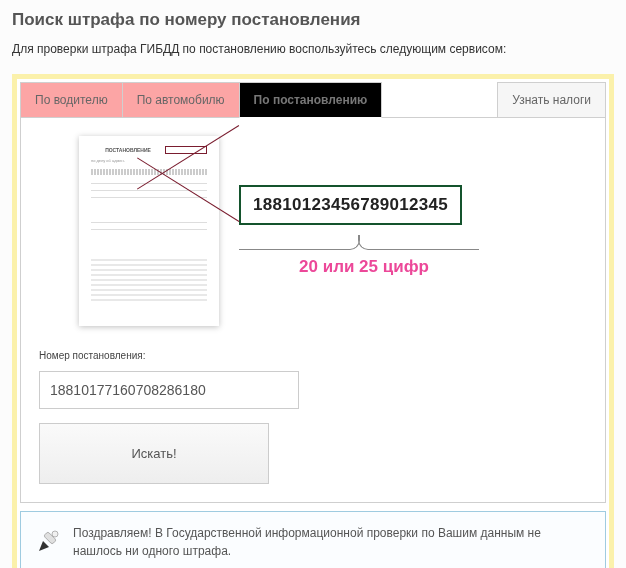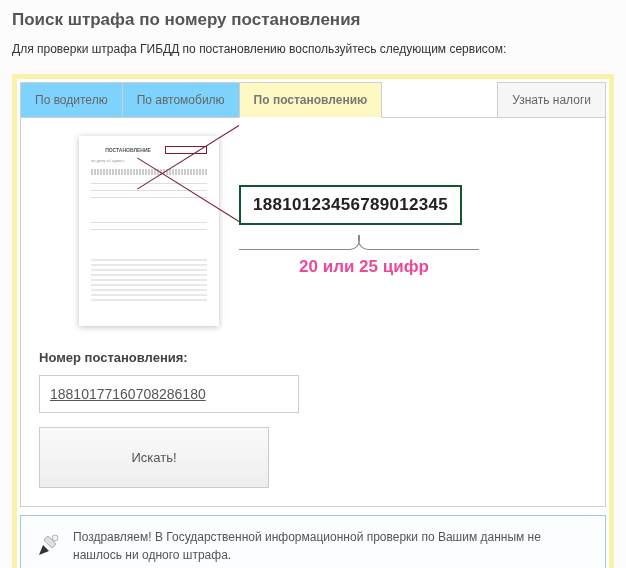--- a/index.html
+++ b/index.html
@@ -27,30 +27,30 @@
       padding: 3px;
     }
     .tabs-row {
       display: flex;
       align-items: stretch;
       border-bottom: 1px solid #cfcfcf;
     }
     .tab {
       border: 1px solid #cfcfcf;
       border-bottom: none;
-      background: #7dd3fc;
+      background: #fca5a5;
       padding: 10px 14px;
       font-size: 12px;
       color: #666;
       margin-right: -1px;
       cursor: pointer;
       position: relative;
     }
     .tab.active {
-      background: #fef9c3;
+      background: #000000;
       color: #777;
       font-weight: bold;
       border-bottom: 1px solid #fff;
       margin-bottom: -1px;
     }
     .tabs-spacer { flex: 1; }
     .tab-right {
       border: 1px solid #cfcfcf;
       border-bottom: none;
       background: #f6f6f6;
@@ -153,35 +153,34 @@
       position: absolute;
       width: 120px;
       height: 1.2px;
       background: #7a1d2f;
       left: -120px;
       top: 36px;
       transform-origin: right center;
       transform: rotate(32deg);
     }
     .form-label {
-      font-size: 13px;
-      font-weight: bold;
+      font-size: 10px;
+      font-weight: normal;
       color: #444;
       margin-bottom: 10px;
     }
     .text-input {
       width: 260px;
       padding: 10px 10px;
       font-size: 14px;
       color: #555;
       border: 1px solid #ccc;
       background: #fff;
       font-family: inherit;
       margin-bottom: 14px;
-      text-decoration: underline;
     }
     .search-button {
       width: 230px;
       padding: 22px;
       font-size: 13px;
       color: #555;
       background: linear-gradient(#fafafa, #eeeeee);
       border: 1px solid #ccc;
       cursor: pointer;
       font-family: inherit;

